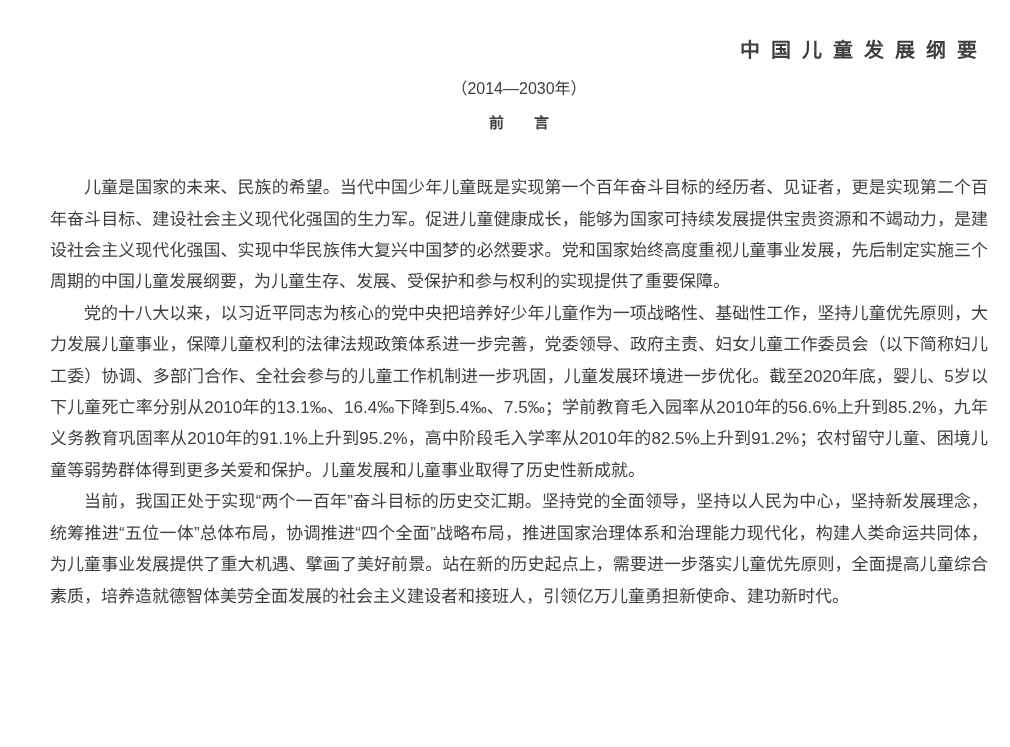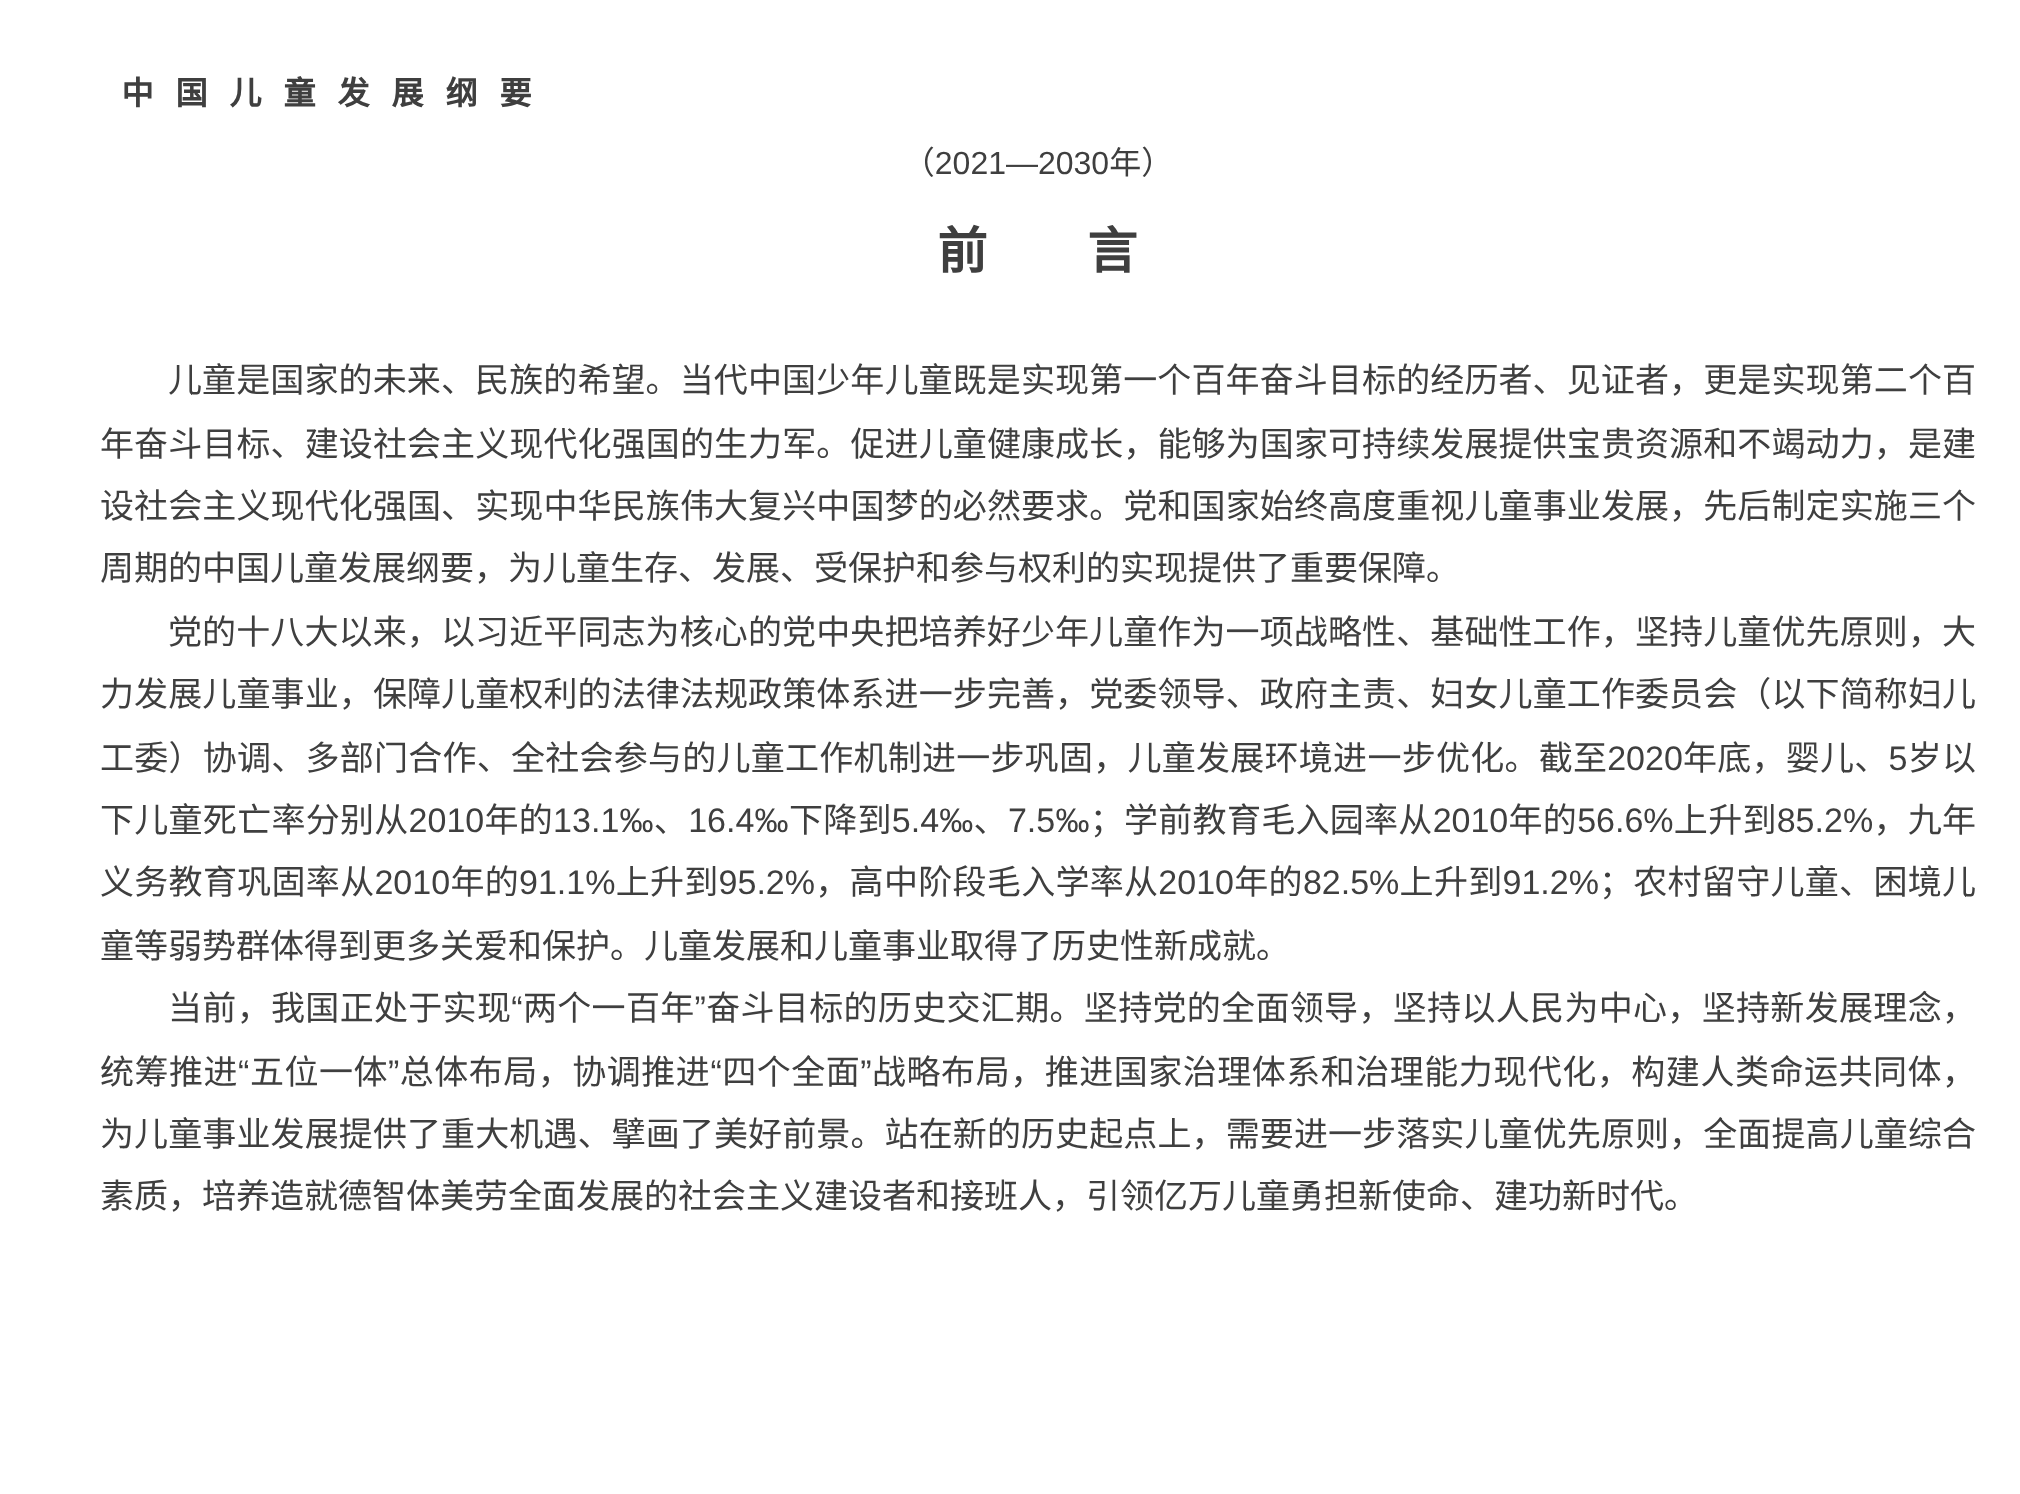--- a/index.html
+++ b/index.html
@@ -13,38 +13,38 @@
     overflow: hidden;
     font-family: "Liberation Sans", sans-serif;
     color: #3f3f3f;
   }
   .page {
     margin-left: 50px;
     width: 938px;
   }
   .doc-title {
     padding-top: 22px;
-    text-align: left;
-    font-size: 16px;
+    text-align: right;
+    font-size: 20px;
     line-height: 30px;
     font-weight: bold;
     letter-spacing: 11px;
     padding-left: 11px; 
     color: #3f3f3f;
   }
   .doc-subtitle {
     margin-top: 9px;
     text-align: center;
     font-size: 16px;
     line-height: 20px;
     color: #3f3f3f;
   }
   .section-heading {
     text-align: center;
-    font-size: 25px;
+    font-size: 15px;
     line-height: 24px;
     font-weight: bold;
     color: #3f3f3f;
   }
   .body-text {
     margin-top: 37px;
     font-size: 17px;
     line-height: 31.4px;
     text-align: justify;
   }
@@ -53,21 +53,21 @@
     padding: 0;
     text-indent: 2em;
   }
 </style>
 </head>
 <body>
 
 <div class="page">
   <h1 class="doc-title">中国儿童发展纲要</h1>
 
-  <div class="doc-subtitle">（2021—2030年）</div>
+  <div class="doc-subtitle">（2014—2030年）</div>
 
   <h2 class="section-heading">前　　言</h2>
 
   <div class="body-text">
     <p>儿童是国家的未来、民族的希望。当代中国少年儿童既是实现第一个百年奋斗目标的经历者、见证者，更是实现第二个百年奋斗目标、建设社会主义现代化强国的生力军。促进儿童健康成长，能够为国家可持续发展提供宝贵资源和不竭动力，是建设社会主义现代化强国、实现中华民族伟大复兴中国梦的必然要求。党和国家始终高度重视儿童事业发展，先后制定实施三个周期的中国儿童发展纲要，为儿童生存、发展、受保护和参与权利的实现提供了重要保障。</p>
     <p>党的十八大以来，以习近平同志为核心的党中央把培养好少年儿童作为一项战略性、基础性工作，坚持儿童优先原则，大力发展儿童事业，保障儿童权利的法律法规政策体系进一步完善，党委领导、政府主责、妇女儿童工作委员会（以下简称妇儿工委）协调、多部门合作、全社会参与的儿童工作机制进一步巩固，儿童发展环境进一步优化。截至2020年底，婴儿、5岁以下儿童死亡率分别从2010年的13.1‰、16.4‰下降到5.4‰、7.5‰；学前教育毛入园率从2010年的56.6%上升到85.2%，九年义务教育巩固率从2010年的91.1%上升到95.2%，高中阶段毛入学率从2010年的82.5%上升到91.2%；农村留守儿童、困境儿童等弱势群体得到更多关爱和保护。儿童发展和儿童事业取得了历史性新成就。</p>
     <p>当前，我国正处于实现“两个一百年”奋斗目标的历史交汇期。坚持党的全面领导，坚持以人民为中心，坚持新发展理念，统筹推进“五位一体”总体布局，协调推进“四个全面”战略布局，推进国家治理体系和治理能力现代化，构建人类命运共同体，为儿童事业发展提供了重大机遇、擘画了美好前景。站在新的历史起点上，需要进一步落实儿童优先原则，全面提高儿童综合素质，培养造就德智体美劳全面发展的社会主义建设者和接班人，引领亿万儿童勇担新使命、建功新时代。</p>
 
   </div>
 </div>

